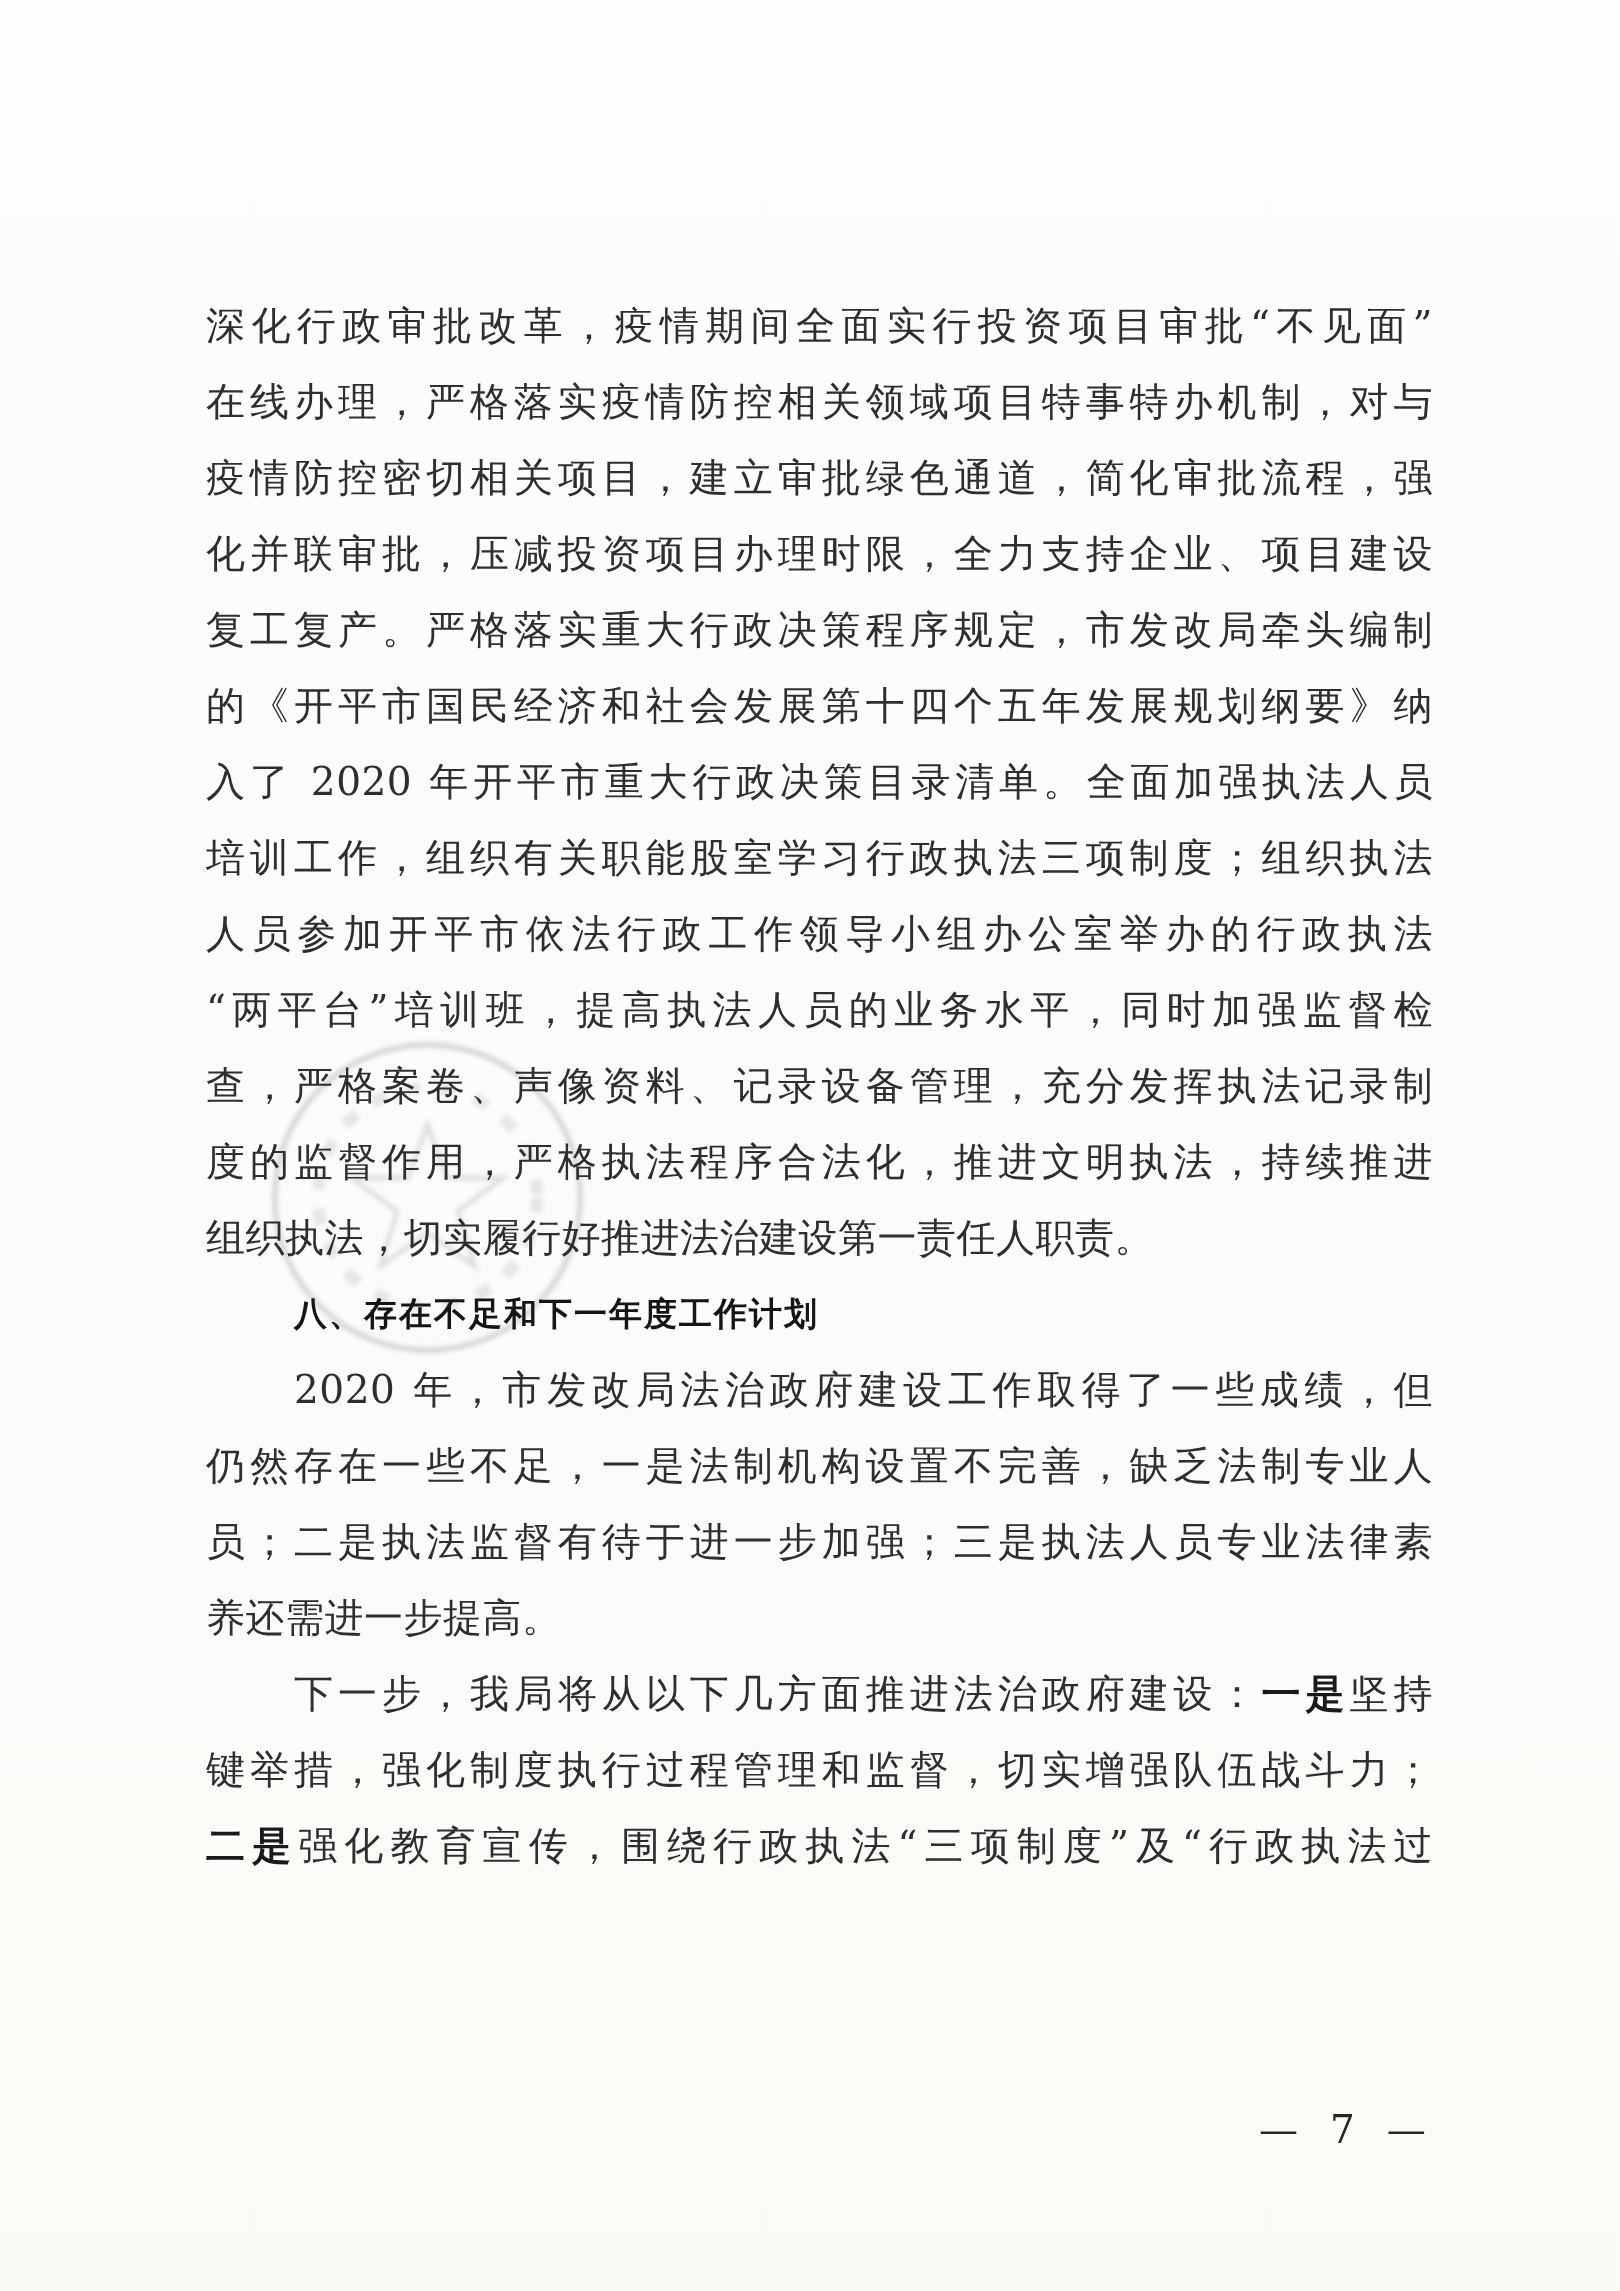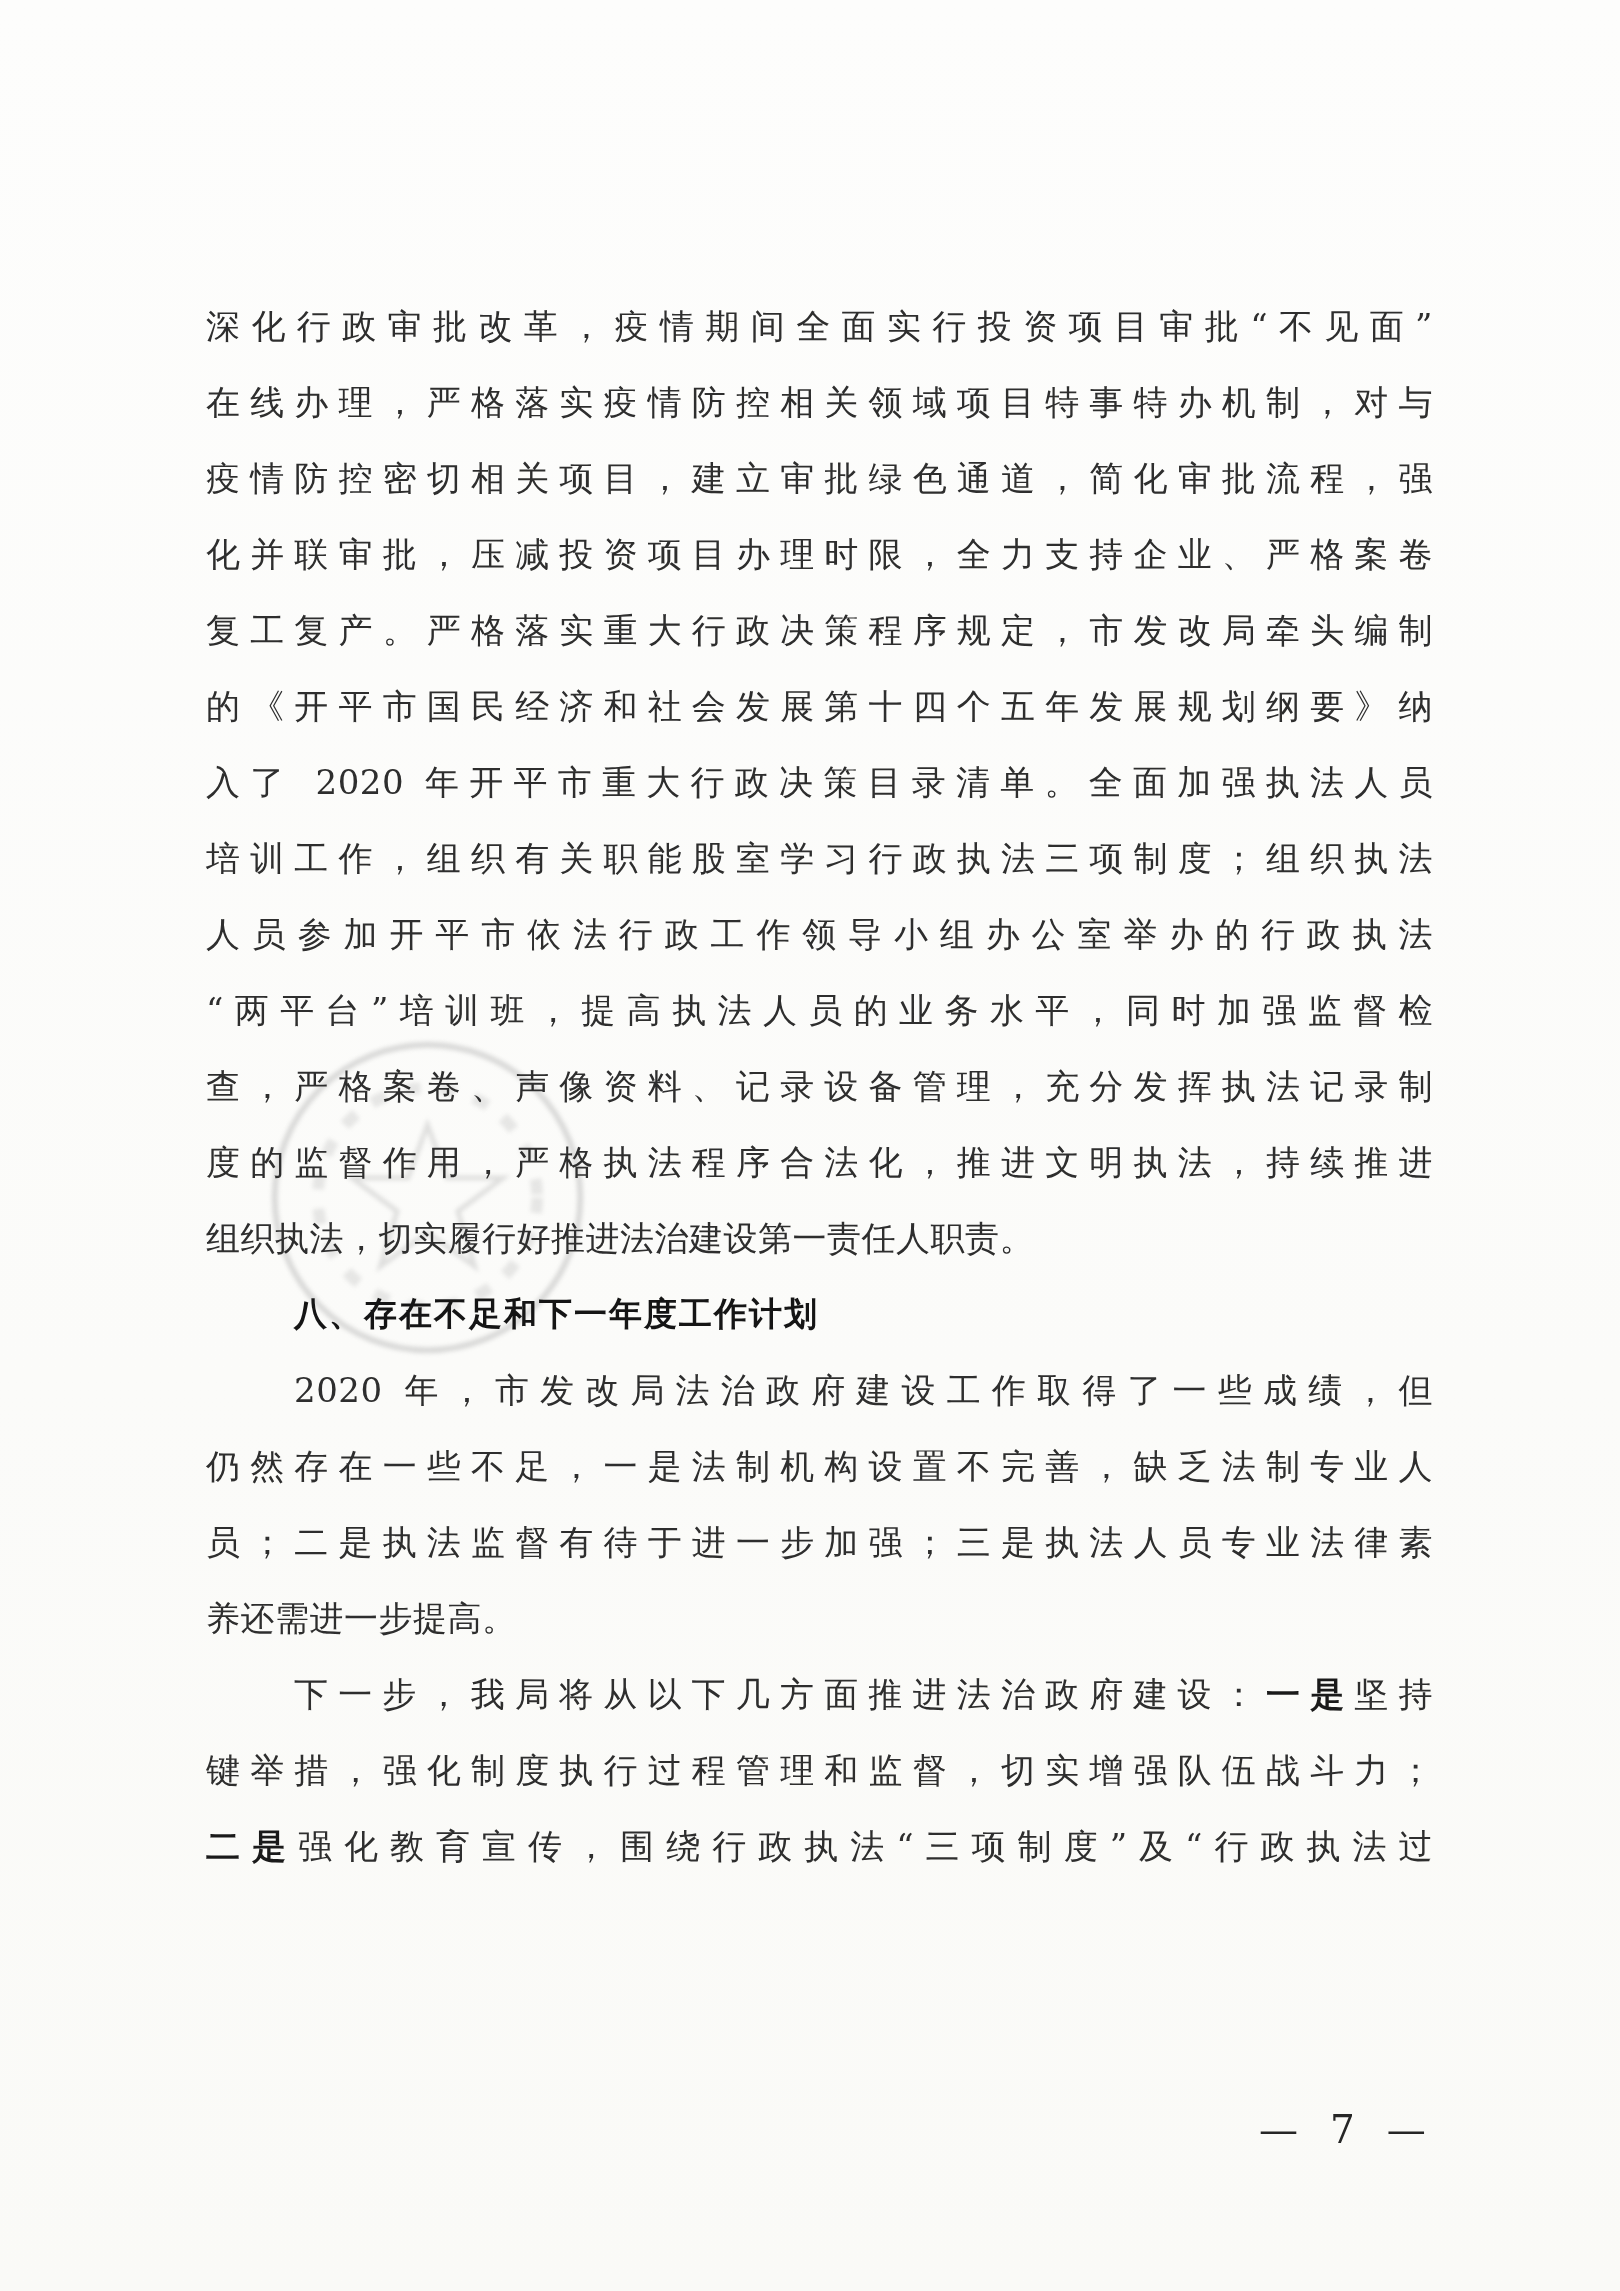--- a/index.html
+++ b/index.html
@@ -32,21 +32,21 @@
     position: absolute;
     left: 206px;
     top: 288px;
     width: 1227px;
     z-index: 2;
     color: #2e2e2e;
   }
   .line {
     height: 76px;
     line-height: 76px;
-    font-size: 34px;
+    font-size: 39px;
     letter-spacing: 0.5px;
     text-align: justify;
     text-align-last: justify;
     text-justify: inter-character;
     white-space: normal;
     overflow: visible;
   }
   .line.end {
     text-align: left;
     text-align-last: left;
@@ -87,21 +87,21 @@
       <circle cx="170" cy="170" r="156" fill="none" stroke="#a9a9a9" stroke-width="6"></circle>
       <circle cx="170" cy="170" r="112" fill="none" stroke="#b4b4b4" stroke-width="12" stroke-dasharray="16 20" opacity="0.7"></circle>
       <polygon points="170,96 190,150 247,150 201,184 218,240 170,206 122,240 139,184 93,150 150,150" fill="none" stroke="#adadad" stroke-width="5" opacity="0.85"></polygon>
     </svg>
   </div>
 
   <div class="text-block">
       <div class="line"><span>深化行政审批改革，疫情期间全面实行投资项目审批“不见面”</span></div>
       <div class="line"><span>在线办理，严格落实疫情防控相关领域项目特事特办机制，对与</span></div>
       <div class="line"><span>疫情防控密切相关项目，建立审批绿色通道，简化审批流程，强</span></div>
-      <div class="line"><span>化并联审批，压减投资项目办理时限，全力支持企业、严格案卷</span></div>
+      <div class="line"><span>化并联审批，压减投资项目办理时限，全力支持企业、项目建设</span></div>
       <div class="line"><span>复工复产。严格落实重大行政决策程序规定，市发改局牵头编制</span></div>
       <div class="line"><span>的《开平市国民经济和社会发展第十四个五年发展规划纲要》纳</span></div>
       <div class="line"><span>入了 2020 年开平市重大行政决策目录清单。全面加强执法人员</span></div>
       <div class="line"><span>培训工作，组织有关职能股室学习行政执法三项制度；组织执法</span></div>
       <div class="line"><span>人员参加开平市依法行政工作领导小组办公室举办的行政执法</span></div>
       <div class="line"><span>“两平台”培训班，提高执法人员的业务水平，同时加强监督检</span></div>
       <div class="line"><span>查，严格案卷、声像资料、记录设备管理，充分发挥执法记录制</span></div>
       <div class="line"><span>度的监督作用，严格执法程序合法化，推进文明执法，持续推进</span></div>
       <div class="line end"><span>组织执法，切实履行好推进法治建设第一责任人职责。</span></div>
       <div class="line heading indent end"><span>八、存在不足和下一年度工作计划</span></div>

